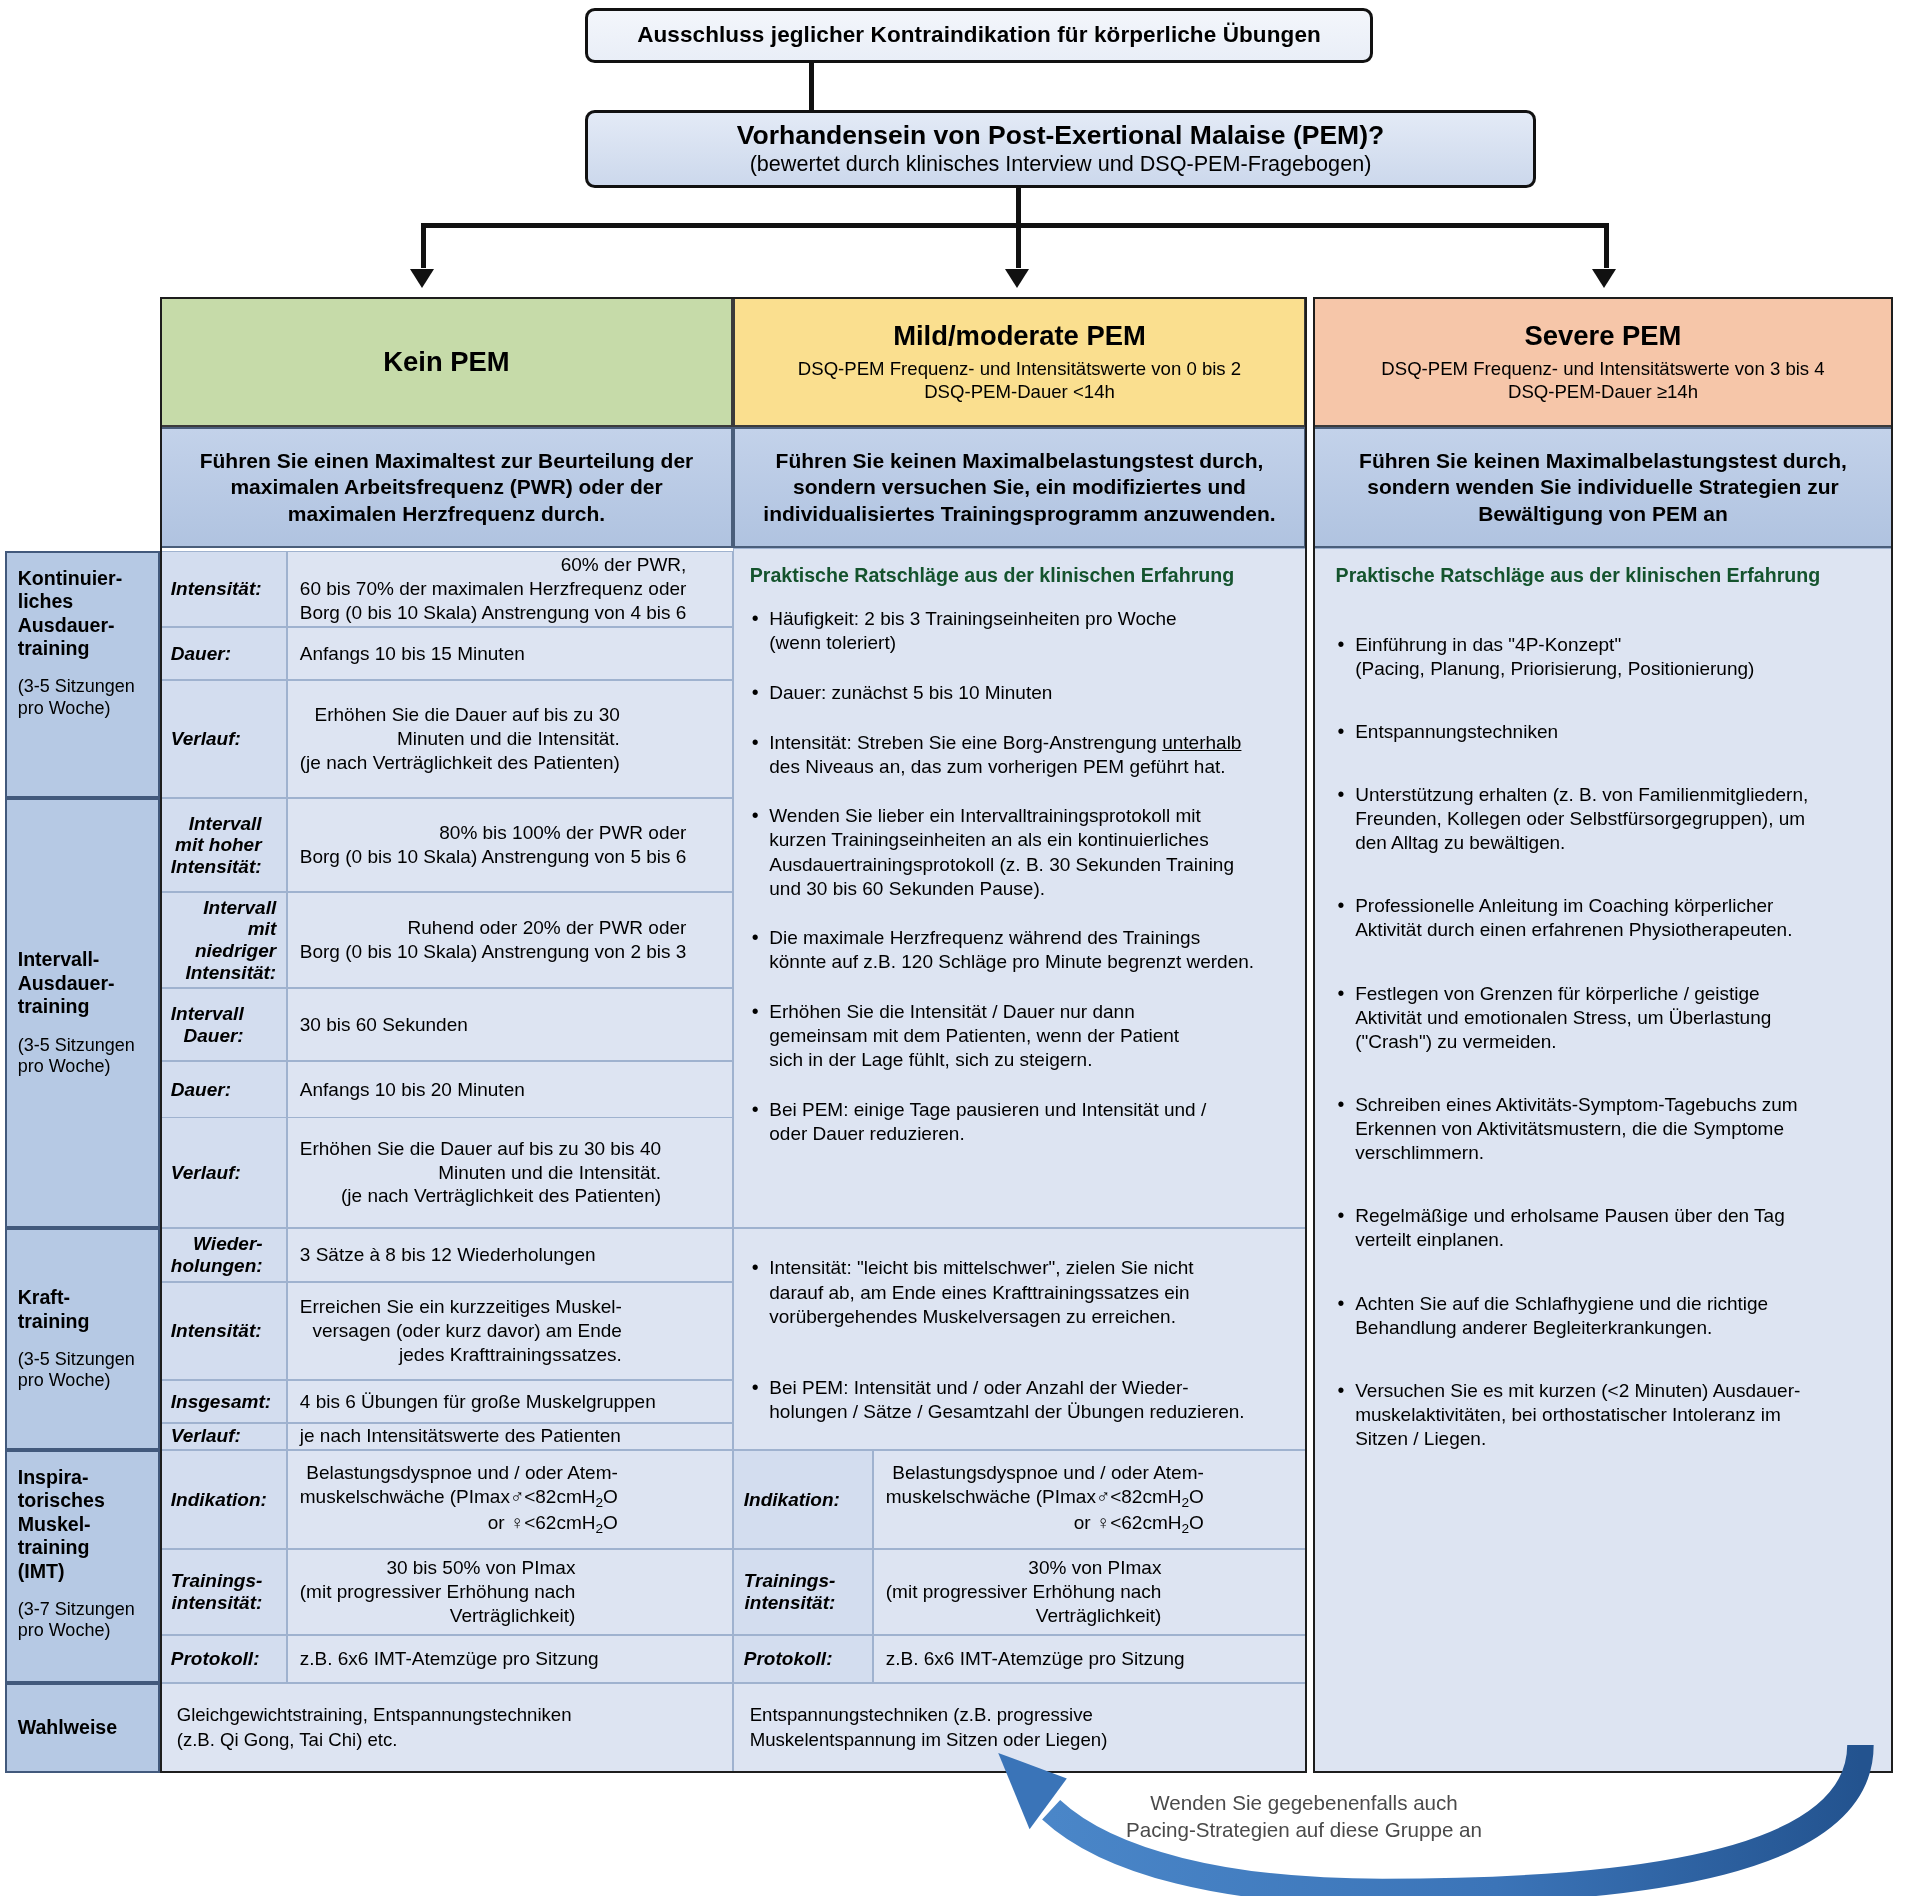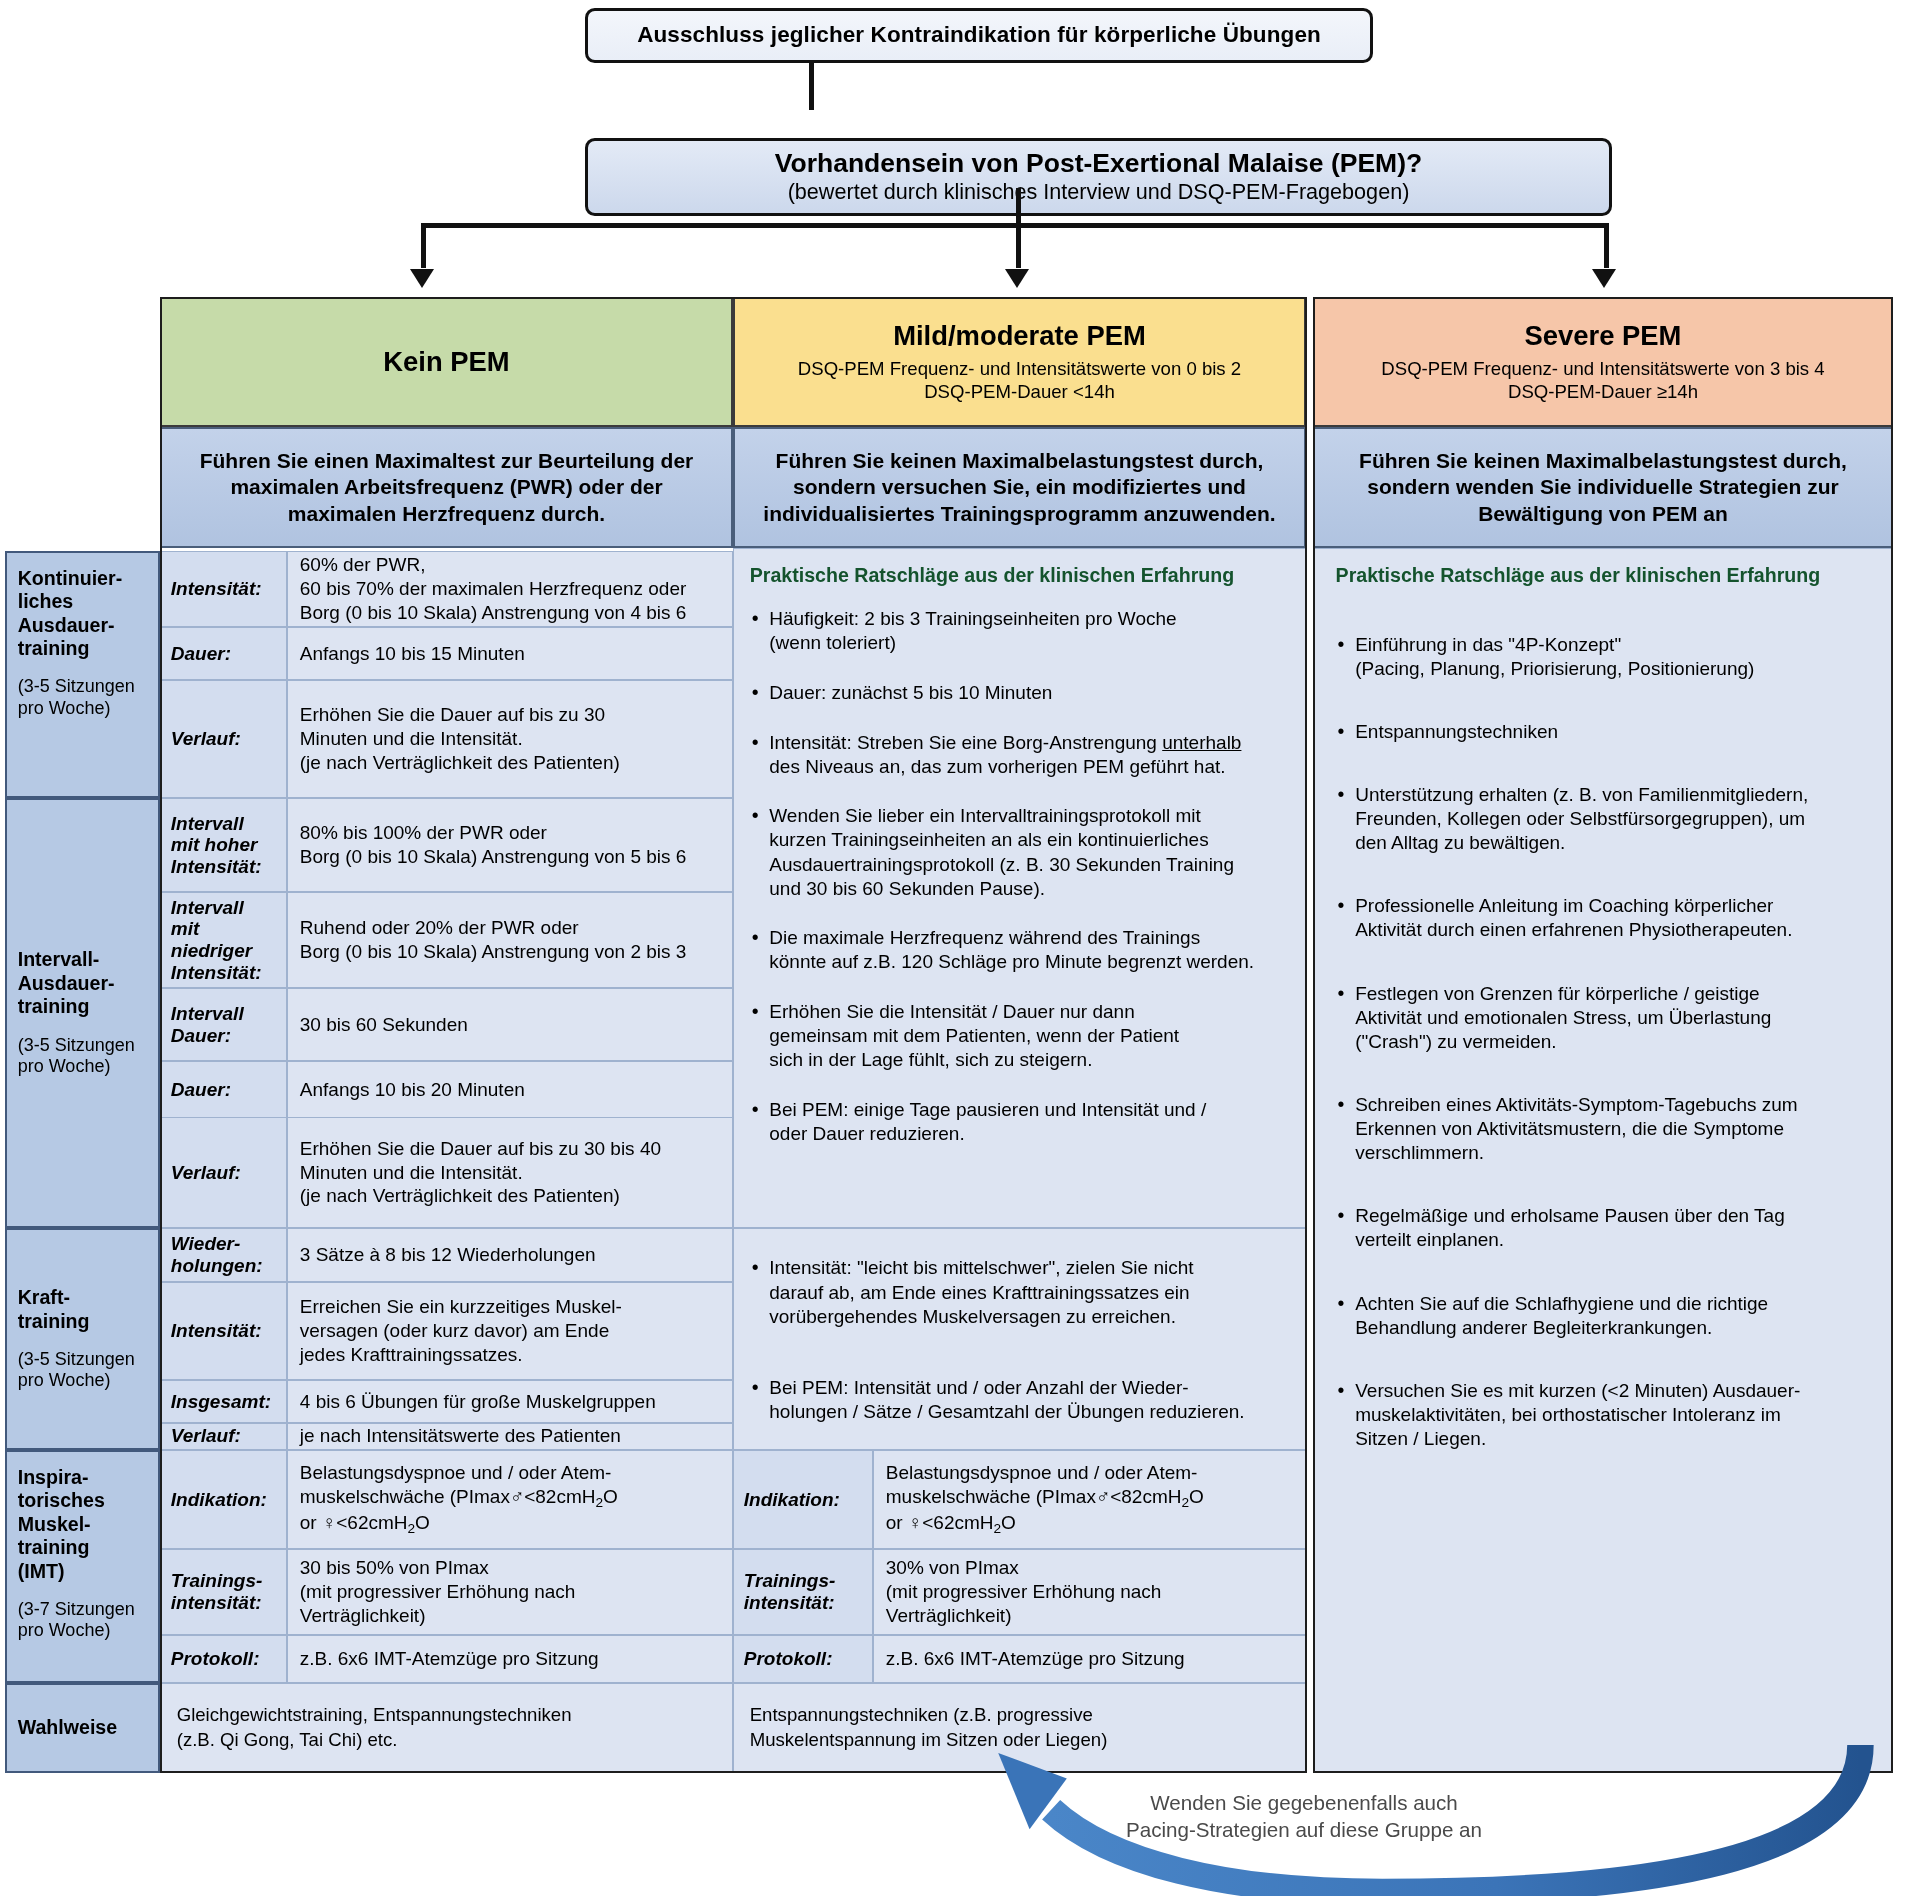--- a/index.html
+++ b/index.html
@@ -16,23 +16,22 @@
     display:flex;flex-direction:column;align-items:center;justify-content:center;
     text-align:center;
   }
   #box-contraind{
     left:585px;top:7.8px;width:788px;height:55px;
     background:linear-gradient(180deg,#f3f6fb 0%,#e9eef7 100%);
     text-align:center;
   }
   #box-contraind .t1{font-size:22.5px;font-weight:bold;letter-spacing:0.1px;}
   #box-pem{
-    left:585px;top:110px;width:1027px;height:78px;
+    left:585px;top:110px;width:951px;height:78px;
     background:linear-gradient(180deg,#e3eaf6 0%,#ccd8ec 100%);
-    margin-top:28px;
   }
   #box-pem .t1{font-size:26.5px;font-weight:bold;line-height:1.12;}
   #box-pem .t2{font-size:21.6px;line-height:1.15;margin-top:1px;}
 
   
   .vline{background:#111;width:4.9px;}
   .hline{background:#111;height:4.9px;}
   .arrowhead{
     width:0;height:0;border-left:12.7px solid transparent;border-right:12.7px solid transparent;
     border-top:19.6px solid #111;
@@ -77,21 +76,21 @@
   .param{
     background:#d3ddef;border:1px solid #9fb2cf;
     display:flex;align-items:center;
     padding:5.9px 9.8px;font-size:19px;font-weight:bold;font-style:italic;line-height:1.14;
   }
   .value{
     background:#dde4f2;border:1px solid #9fb2cf;
     display:flex;align-items:center;
     padding:5.9px 11.8px;font-size:19px;line-height:1.26;
   }
-  .value span,.param span{display:block;}
+  .value span,.param span{display:block;text-align:right;}
 
   
   .advice{
     background:#dde4f2;border:1px solid #9fb2cf;
     padding:13.7px 15.7px 9.8px 15.7px;font-size:19px;line-height:1.27;
   }
   .advice .hdr{color:#14532d;font-weight:bold;font-size:19.6px;margin-bottom:19.6px;}
   .advice ul{margin:0;padding:0;list-style:none;}
   .advice li{position:relative;padding-left:19.6px;margin-bottom:25.5px;}
   .advice li:before{content:"\2022";position:absolute;left:2px;top:-1px;font-size:19.6px;}

